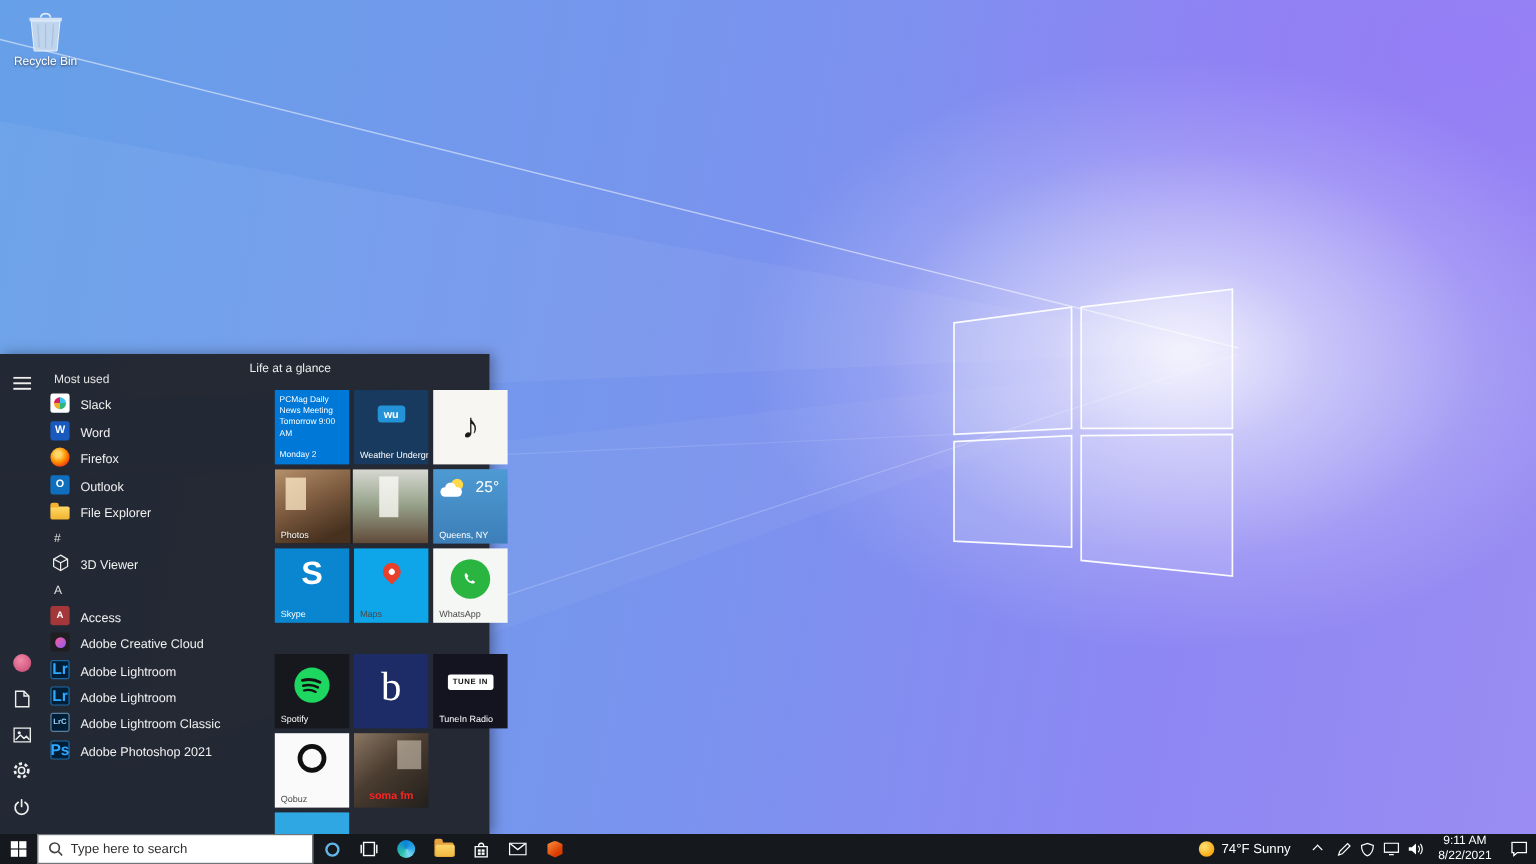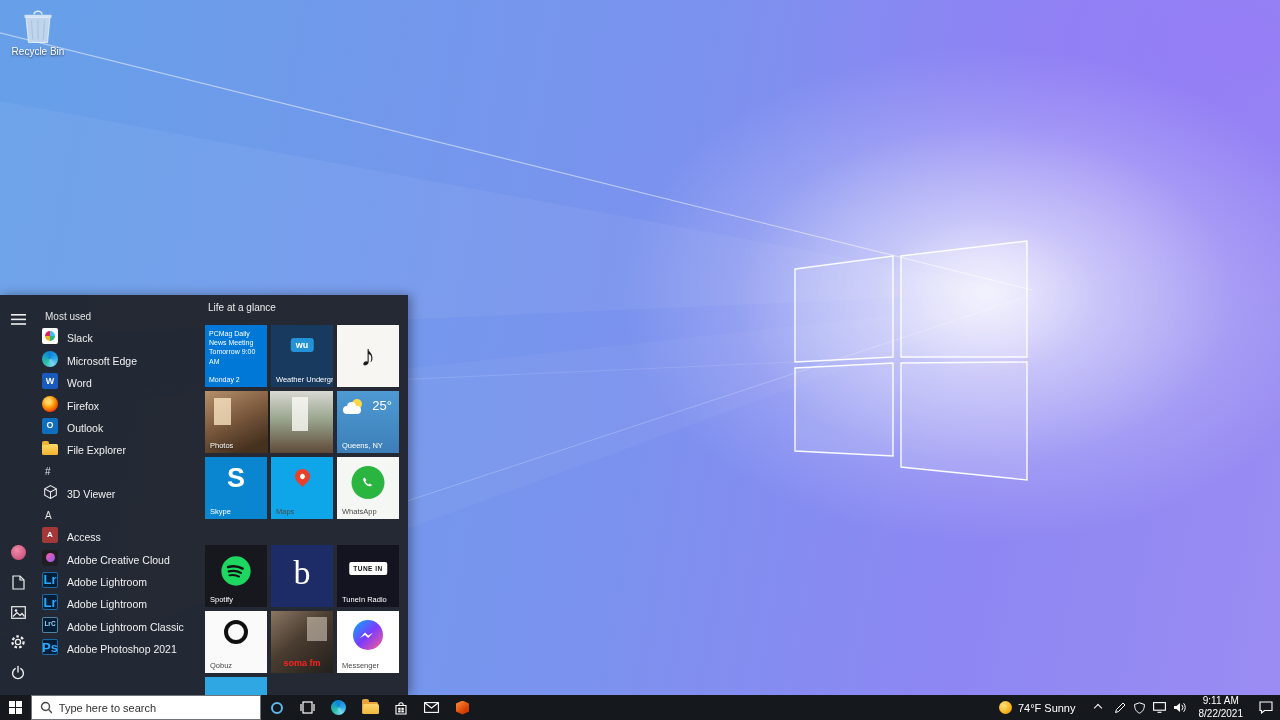--- a/index.html
+++ b/index.html
@@ -46,21 +46,21 @@
   .ic-access{ background:#a4373a; color:#fff; }
   .ic-cc{ background:#1f1f22; }
   .ic-cc::before{ content:''; width:9px; height:9px; border-radius:50%; background:linear-gradient(135deg,#ff5d9e,#8a5cf5); }
   .ic-lr,.ic-ps{ background:#001e36; color:#31a8ff; border:1px solid rgba(49,168,255,.55); font-size:13px; }
   .ic-lrc{ background:#001e36; color:#9fd4f8; border:1px solid rgba(159,212,248,.55); font-size:6.5px; }
   .chev{ margin-left:auto; margin-right:12px; width:6px; height:6px; border-right:1.5px solid #ccc; border-bottom:1.5px solid #ccc; transform:rotate(45deg); }
 
   
   .tiles{ position:absolute; left:205px; top:0; width:198px; height:100%; }
   .tiles-header{ position:absolute; left:3px; top:7px; font-size:10px; color:#ececec; }
-  .tile{ position:absolute; width:62px; height:62px; overflow:hidden; cursor:default; }
+  .tile{ position:absolute; width:62px; height:62px; overflow:hidden; cursor:default;margin-left:24px; }
   .tlabel{ position:absolute; left:5px; bottom:3px; font-size:7.5px; color:#fff; white-space:nowrap; }
   .tlabel.dk{ color:#4a4a4a; }
 
   .t-cal{ background:#0078d7; padding:4px; font-size:7px; line-height:1.32; }
   .t-cal .ft{ position:absolute; bottom:3px; left:4px; font-size:7px; }
   .t-wu{ background:#173a5e; }
   .wu-logo{ position:absolute; top:13px; left:50%; transform:translateX(-50%); background:#2492d6; color:#fff; font-weight:bold; font-size:9px; padding:2px 5px; border-radius:3px; }
   .t-music{ background:#f7f6f3; color:#1b1b1b; display:flex; align-items:center; justify-content:center; font-size:30px; }
   .t-photos{ width:128px; background:#1d1d1d; }
   .ph-a{ position:absolute; left:0; top:0; width:63px; height:62px; background:linear-gradient(155deg,#b5906b 0%,#7c5a3e 45%,#46311f 85%); }
@@ -199,24 +199,20 @@
     <div class="app-list">
       <div class="app-row hdr">
           <span>Most used</span>
         </div>
 
       <div class="app-row">
         <span class="ic ic-slack"></span>
         <span class="app-label">Slack</span>
       </div>
       <div class="app-row">
-        <span class="ic ic-edge"></span>
-        <span class="app-label">Microsoft Edge</span>
-      </div>
-      <div class="app-row">
         <span class="ic ic-word">W</span>
         <span class="app-label">Word</span>
       </div>
       <div class="app-row">
         <span class="ic ic-firefox"></span>
         <span class="app-label">Firefox</span>
       </div>
       <div class="app-row">
         <span class="ic ic-outlook">O</span>
         <span class="app-label">Outlook</span>
@@ -347,36 +343,20 @@
 
       <div class="tile t-soma" style="left:66px;top:316px">
         <span class="soma-text">soma fm</span>
       </div>
 
       <div class="tile t-qobuz" style="left:0;top:316px">
         <span class="qo-ring"></span>
         <span class="tlabel dk">Qobuz</span>
       </div>
 
-      <div class="tile t-msgr" style="left:132px;top:316px">
-        <span class="mg-wrap">
-          <svg width="32" height="32" viewBox="0 0 32 32">
-            <defs>
-                <linearGradient id="mg" x1="0" y1="0" x2="1" y2="1">
-              <stop offset="0" stop-color="#00b2ff"></stop>
-                  <stop offset="0.5" stop-color="#7b3bff"></stop>
-                  <stop offset="1" stop-color="#ff5e8e"></stop>
-            </linearGradient>
-              </defs>
-            <circle cx="16" cy="16" r="15" fill="url(#mg)"></circle>
-            <path d="M8 19l5-5.5 3.2 3 5-3-5 5.5-3.2-3z" fill="#fff"></path>
-          </svg>
-        </span>
-        <span class="tlabel dk">Messenger</span>
-      </div>
 
       <div class="tile t-partial" style="left:0;top:382px"></div>
     </div>
   </div>
 
   <div class="taskbar">
     <div class="tb-btn">
       <span class="start-logo">
           <i></i>
           <i></i>

